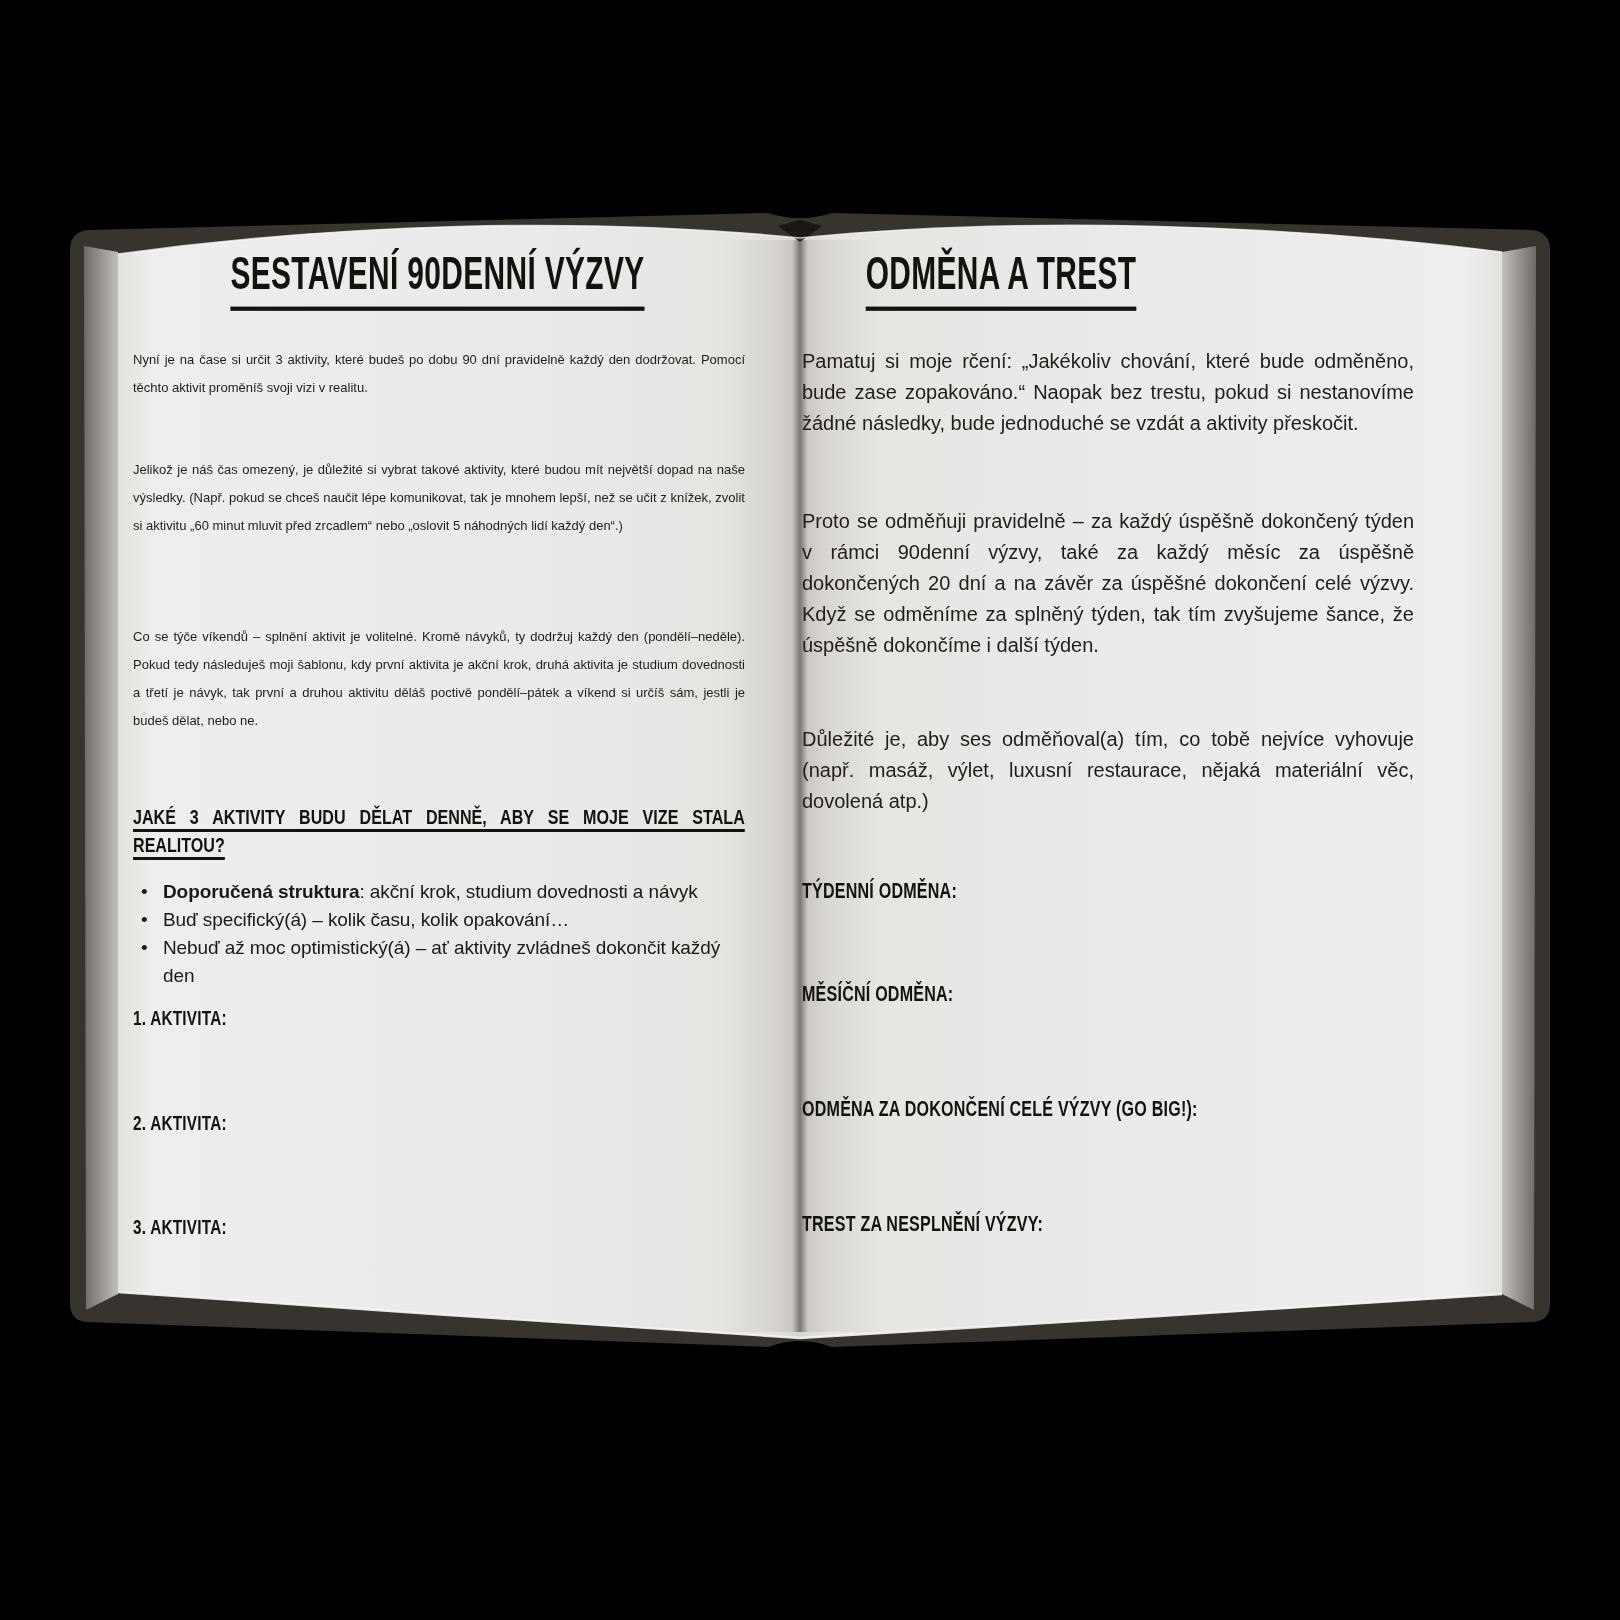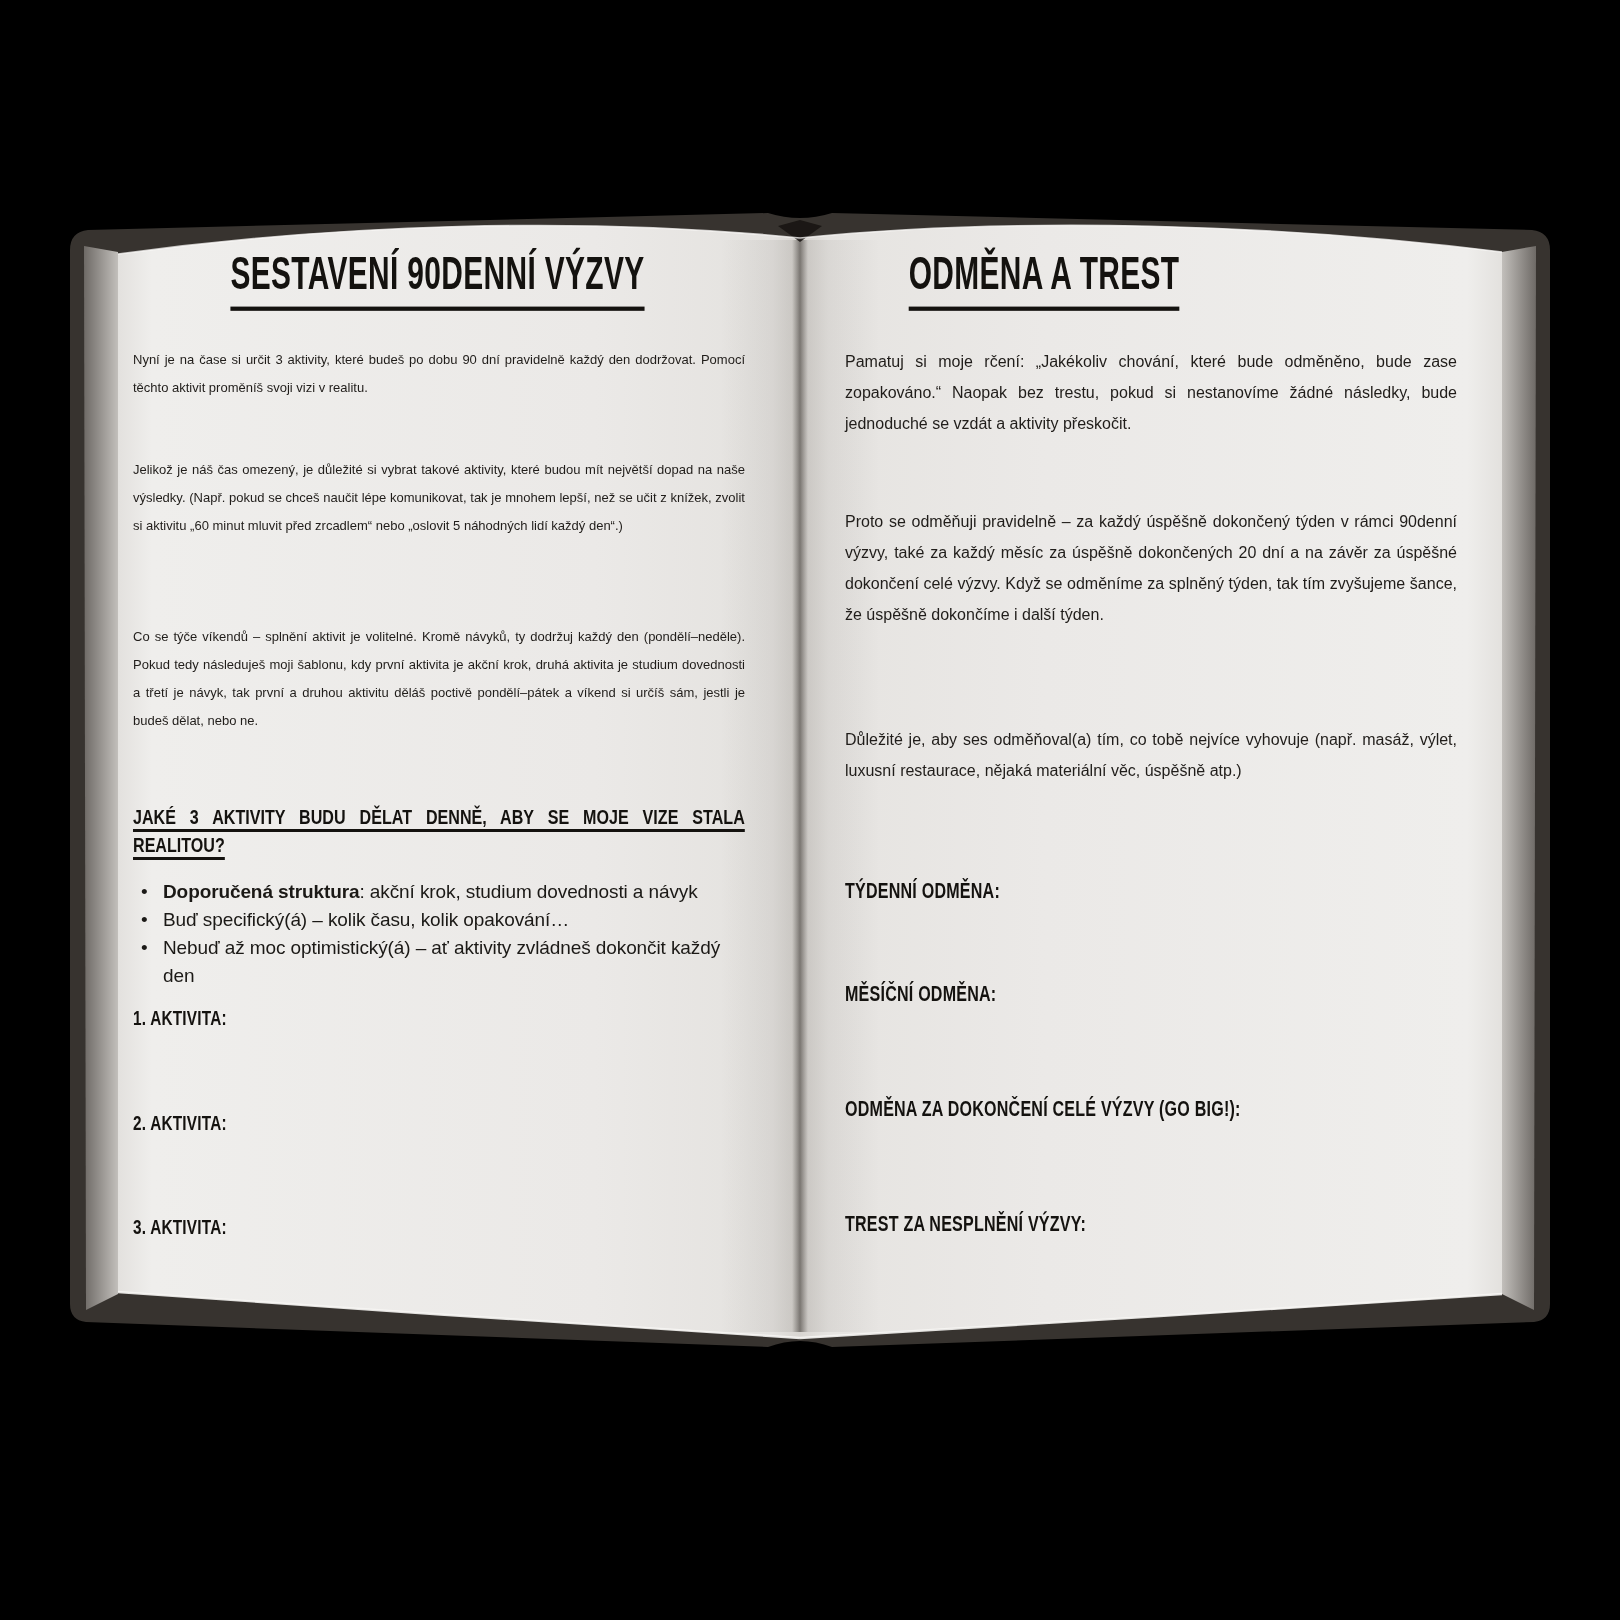--- a/index.html
+++ b/index.html
@@ -7,36 +7,36 @@
     width:1620px;height:1620px;
     background:#000;
     position:relative;
     overflow:hidden;
     font-family:"Liberation Sans", sans-serif;
   }
   .scene{position:absolute;inset:0;}
   .backdrop{position:absolute;left:0;top:0;width:1620px;height:1620px;}
   .page-content{position:absolute;z-index:5;color:#1b1916;}
   .page-content.left{left:133px;top:240px;width:612px;height:1100px;}
-  .page-content.right{left:845px;top:240px;width:612px;height:1100px;}
+  .page-content.right{left:802px;top:240px;width:612px;height:1100px;}
   .block{position:absolute;left:0;width:100%;}
   .page-title{text-align:left;white-space:nowrap;}
   .page-title .tt{
     display:inline-block;
     font-size:44px;font-weight:700;letter-spacing:.5px;
     transform:scale(.68,1.06);transform-origin:50% 50%;
     border-bottom:4px solid #14120f;padding-bottom:7px;
     color:#14120f;
   }
   .body-text{
     text-align:justify;
     font-size:13px;line-height:28px;
     color:#201d1a;
   }
-  .page-content.right .body-text{font-size:16px;line-height:31px;}
+  .page-content.right .body-text{font-size:20px;line-height:31px;}
   .q-heading{
     width:760px;
     transform:scaleX(.805);transform-origin:0 50%;
     font-size:20px;font-weight:700;line-height:28px;
     text-align:justify;
     text-decoration:underline;
     text-decoration-thickness:2.5px;
     text-underline-offset:5px;
     color:#14120f;
   }
@@ -136,21 +136,21 @@
     <div class="block label" style="top:975px;">3. AKTIVITA:</div>
   </div>
 
   <div class="page-content right">
     <div class="block page-title" style="top:8px;">
       <span class="tt">ODMĚNA A TREST</span>
     </div>
 
     <p class="block body-text" style="top:106px;margin:0;">Pamatuj si moje rčení: „Jakékoliv chování, které bude odměněno, bude zase zopakováno.“ Naopak bez trestu, pokud si nestanovíme žádné následky, bude jednoduché se vzdát a aktivity přeskočit.</p>
     <p class="block body-text" style="top:266px;margin:0;">Proto se odměňuji pravidelně – za každý úspěšně dokončený týden v rámci 90denní výzvy, také za každý měsíc za úspěšně dokončených 20 dní a na závěr za úspěšné dokončení celé výzvy. Když se odměníme za splněný týden, tak tím zvyšujeme šance, že úspěšně dokončíme i další týden.</p>
-    <p class="block body-text" style="top:484px;margin:0;">Důležité je, aby ses odměňoval(a) tím, co tobě nejvíce vyhovuje (např. masáž, výlet, luxusní restaurace, nějaká materiální věc, úspěšně atp.)</p>
+    <p class="block body-text" style="top:484px;margin:0;">Důležité je, aby ses odměňoval(a) tím, co tobě nejvíce vyhovuje (např. masáž, výlet, luxusní restaurace, nějaká materiální věc, dovolená atp.)</p>
 
     <div class="block label" style="top:638px;">TÝDENNÍ ODMĚNA:</div>
     <div class="block label" style="top:741px;">MĚSÍČNÍ ODMĚNA:</div>
     <div class="block label" style="top:856px;">ODMĚNA ZA DOKONČENÍ CELÉ VÝZVY (GO BIG!):</div>
     <div class="block label" style="top:971px;">TREST ZA NESPLNĚNÍ VÝZVY:</div>
   </div>
 
 </div>
 
 </body></html>

